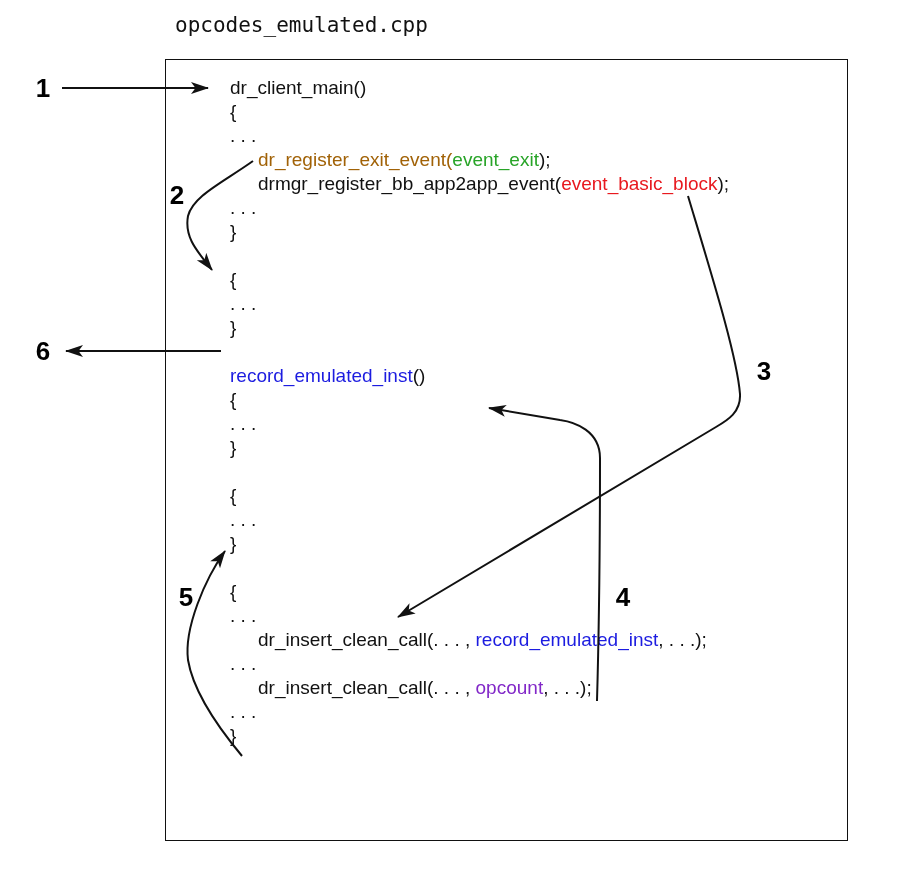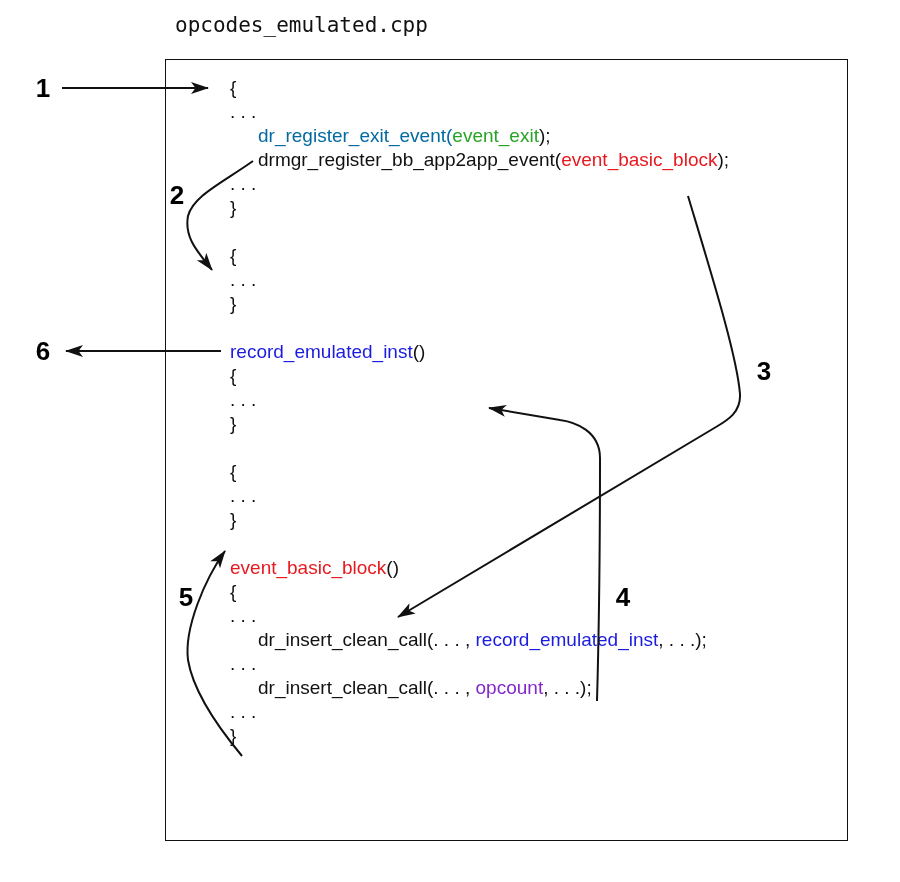--- a/index.html
+++ b/index.html
@@ -25,41 +25,41 @@
 </head>
 <body>
 
 <div class="canvas">
 
   <div class="file-title">opcodes_emulated.cpp</div>
 
   <div class="code-box"></div>
 
   <div class="code-text" id="code-text">
+      <div class="code-line"><span style="color: rgb(17, 17, 17);">dr_client_main()</span></div>
       <div class="code-line"><span style="color: rgb(17, 17, 17);">{</span></div>
       <div class="code-line"><span style="color: rgb(17, 17, 17);">. . .</span></div>
-      <div class="code-line indent"><span style="color: #0369a1;">dr_register_exit_event(</span><span style="color: rgb(40, 164, 40);">event_exit</span><span style="color: rgb(17, 17, 17);">);</span></div>
+      <div class="code-line indent"><span style="color: #a16207;">dr_register_exit_event(</span><span style="color: rgb(40, 164, 40);">event_exit</span><span style="color: rgb(17, 17, 17);">);</span></div>
       <div class="code-line indent"><span style="color: rgb(17, 17, 17);">drmgr_register_bb_app2app_event(</span><span style="color: rgb(232, 25, 31);">event_basic_block</span><span style="color: rgb(17, 17, 17);">);</span></div>
       <div class="code-line"><span style="color: rgb(17, 17, 17);">. . .</span></div>
       <div class="code-line"><span style="color: rgb(17, 17, 17);">}</span></div>
       <div class="code-line"></div>
       <div class="code-line"><span style="color: rgb(17, 17, 17);">{</span></div>
       <div class="code-line"><span style="color: rgb(17, 17, 17);">. . .</span></div>
       <div class="code-line"><span style="color: rgb(17, 17, 17);">}</span></div>
       <div class="code-line"></div>
       <div class="code-line"><span style="color: rgb(28, 28, 224);">record_emulated_inst</span><span style="color: rgb(17, 17, 17);">()</span></div>
       <div class="code-line"><span style="color: rgb(17, 17, 17);">{</span></div>
       <div class="code-line"><span style="color: rgb(17, 17, 17);">. . .</span></div>
       <div class="code-line"><span style="color: rgb(17, 17, 17);">}</span></div>
       <div class="code-line"></div>
       <div class="code-line"><span style="color: rgb(17, 17, 17);">{</span></div>
       <div class="code-line"><span style="color: rgb(17, 17, 17);">. . .</span></div>
       <div class="code-line"><span style="color: rgb(17, 17, 17);">}</span></div>
       <div class="code-line"></div>
-      <div class="code-line"><span style="color: rgb(232, 25, 31);">event_basic_block</span><span style="color: rgb(17, 17, 17);">()</span></div>
       <div class="code-line"><span style="color: rgb(17, 17, 17);">{</span></div>
       <div class="code-line"><span style="color: rgb(17, 17, 17);">. . .</span></div>
       <div class="code-line indent"><span style="color: rgb(17, 17, 17);">dr_insert_clean_call(. . . , </span><span style="color: rgb(28, 28, 224);">record_emulated_inst</span><span style="color: rgb(17, 17, 17);">, . . .);</span></div>
       <div class="code-line"><span style="color: rgb(17, 17, 17);">. . .</span></div>
       <div class="code-line indent"><span style="color: rgb(17, 17, 17);">dr_insert_clean_call(. . . , </span><span style="color: rgb(130, 40, 200);">opcount</span><span style="color: rgb(17, 17, 17);">, . . .);</span></div>
       <div class="code-line"><span style="color: rgb(17, 17, 17);">. . .</span></div>
       <div class="code-line"><span style="color: rgb(17, 17, 17);">}</span></div>
     </div>
 
   <svg class="arrows" viewBox="0 0 900 882">

